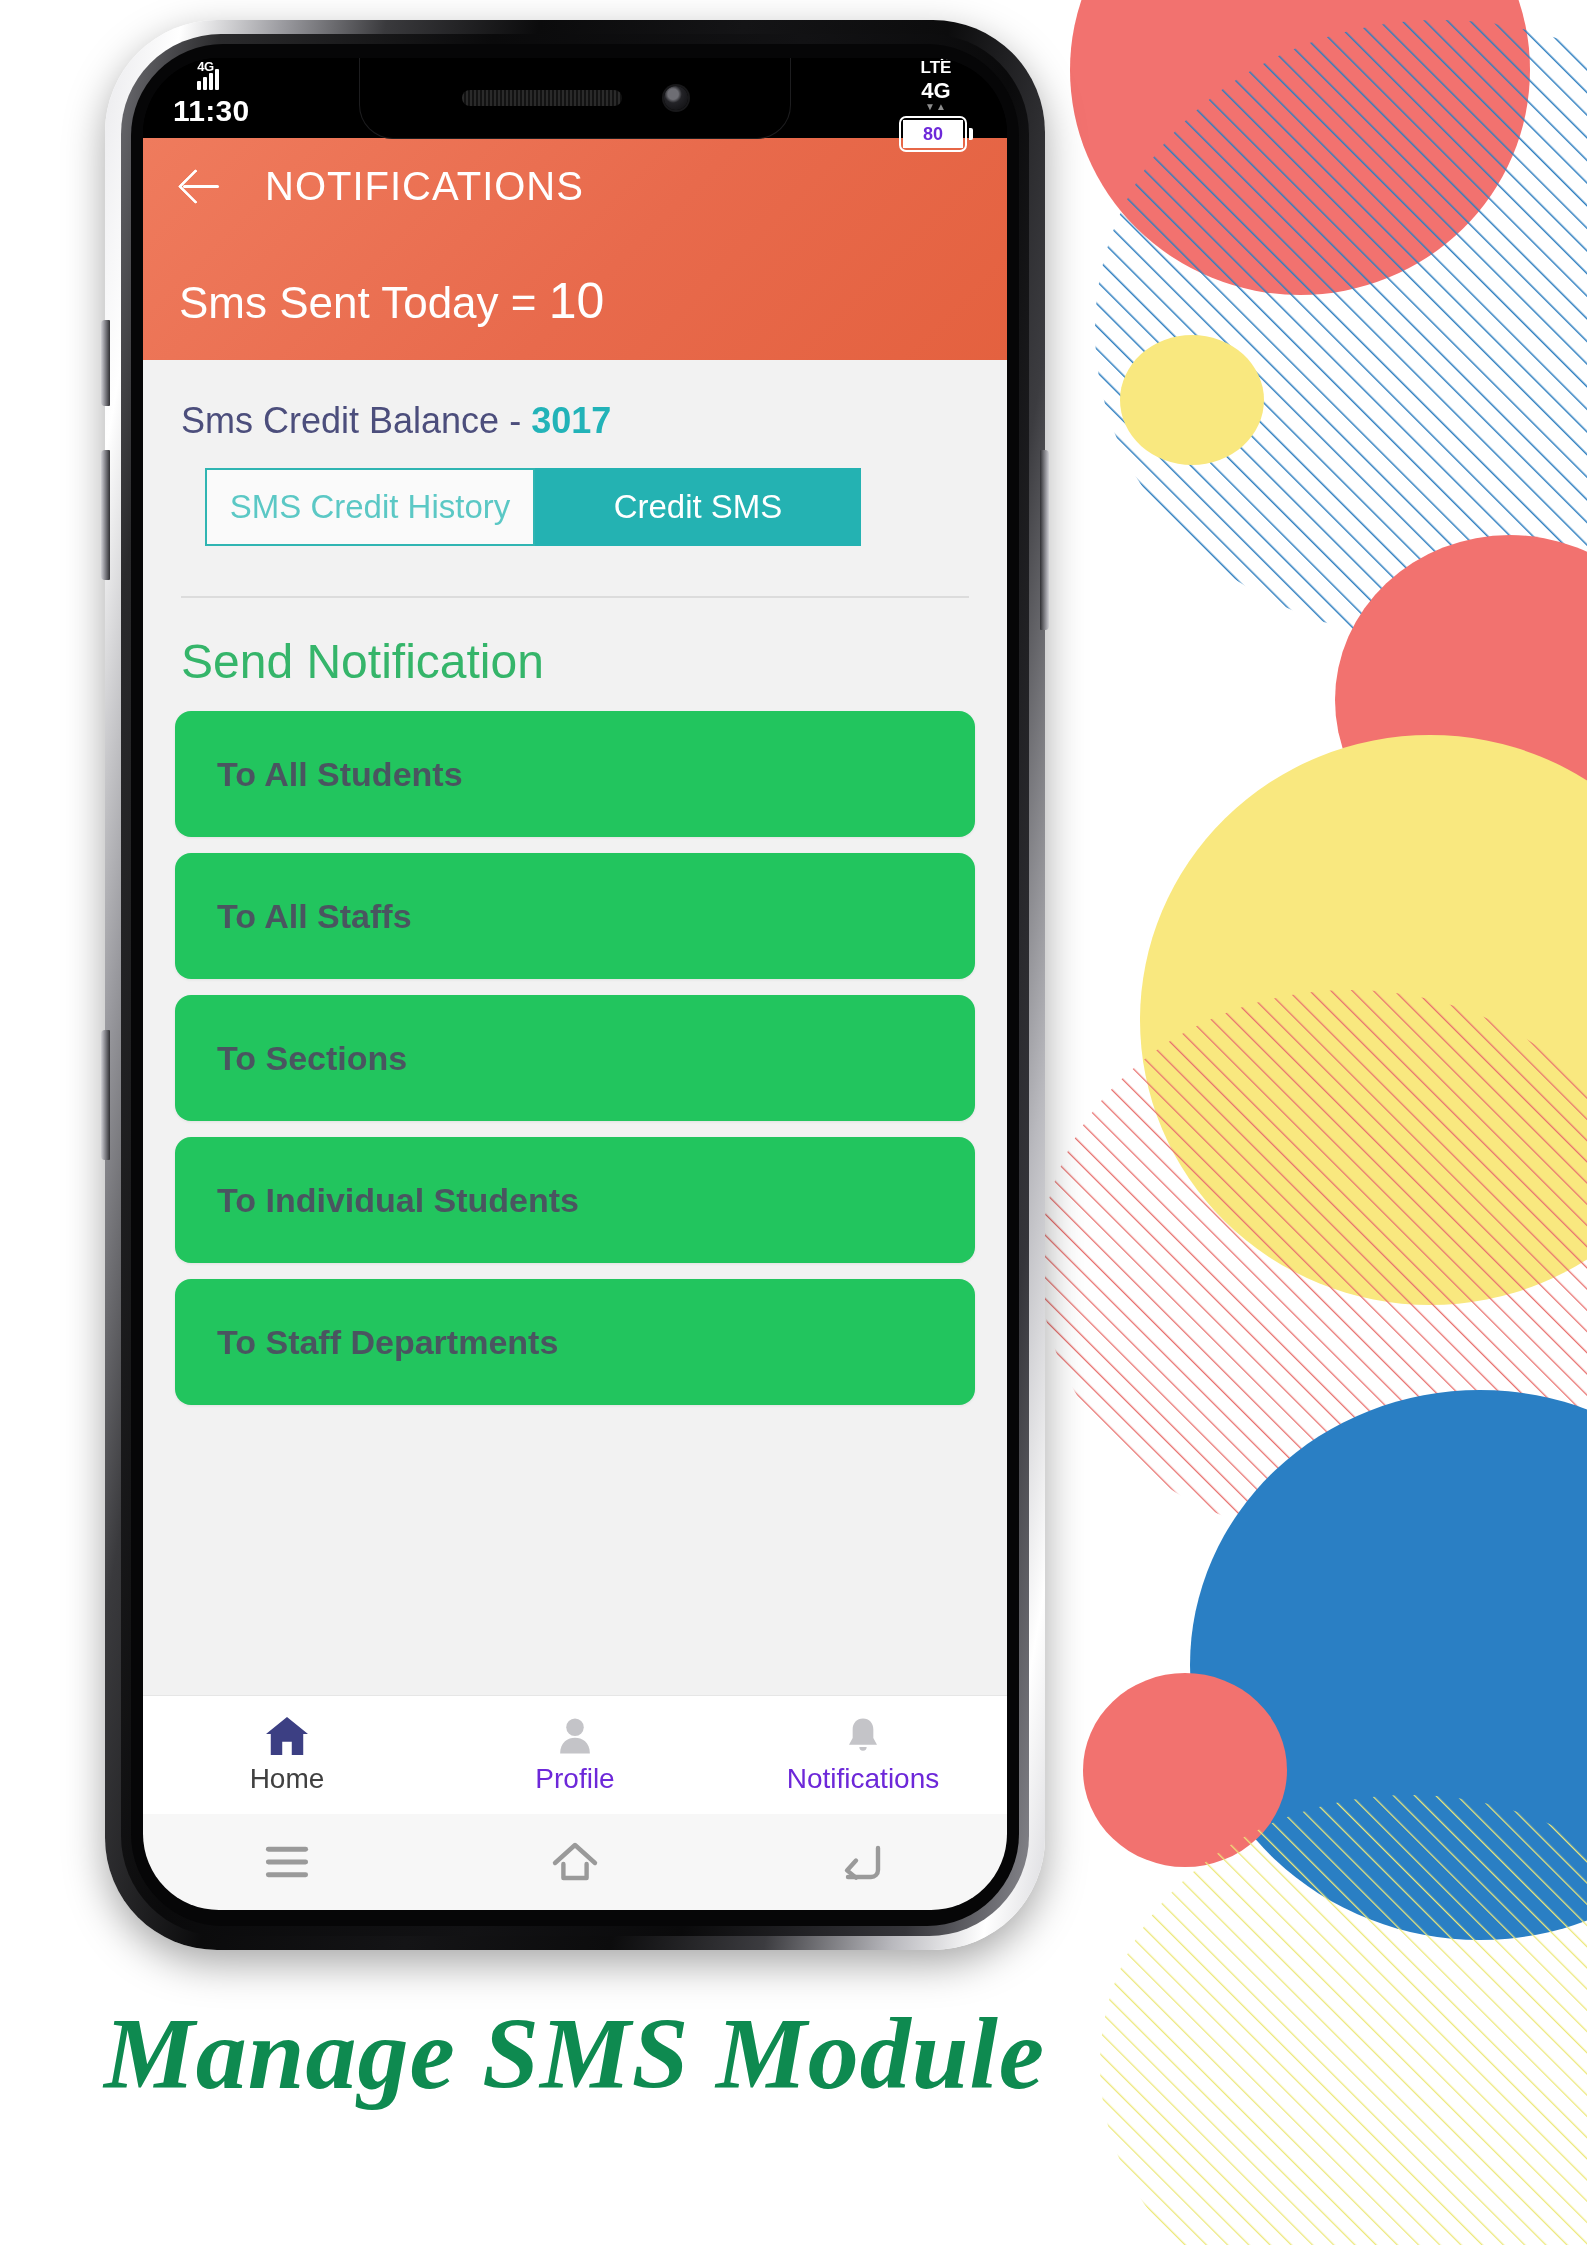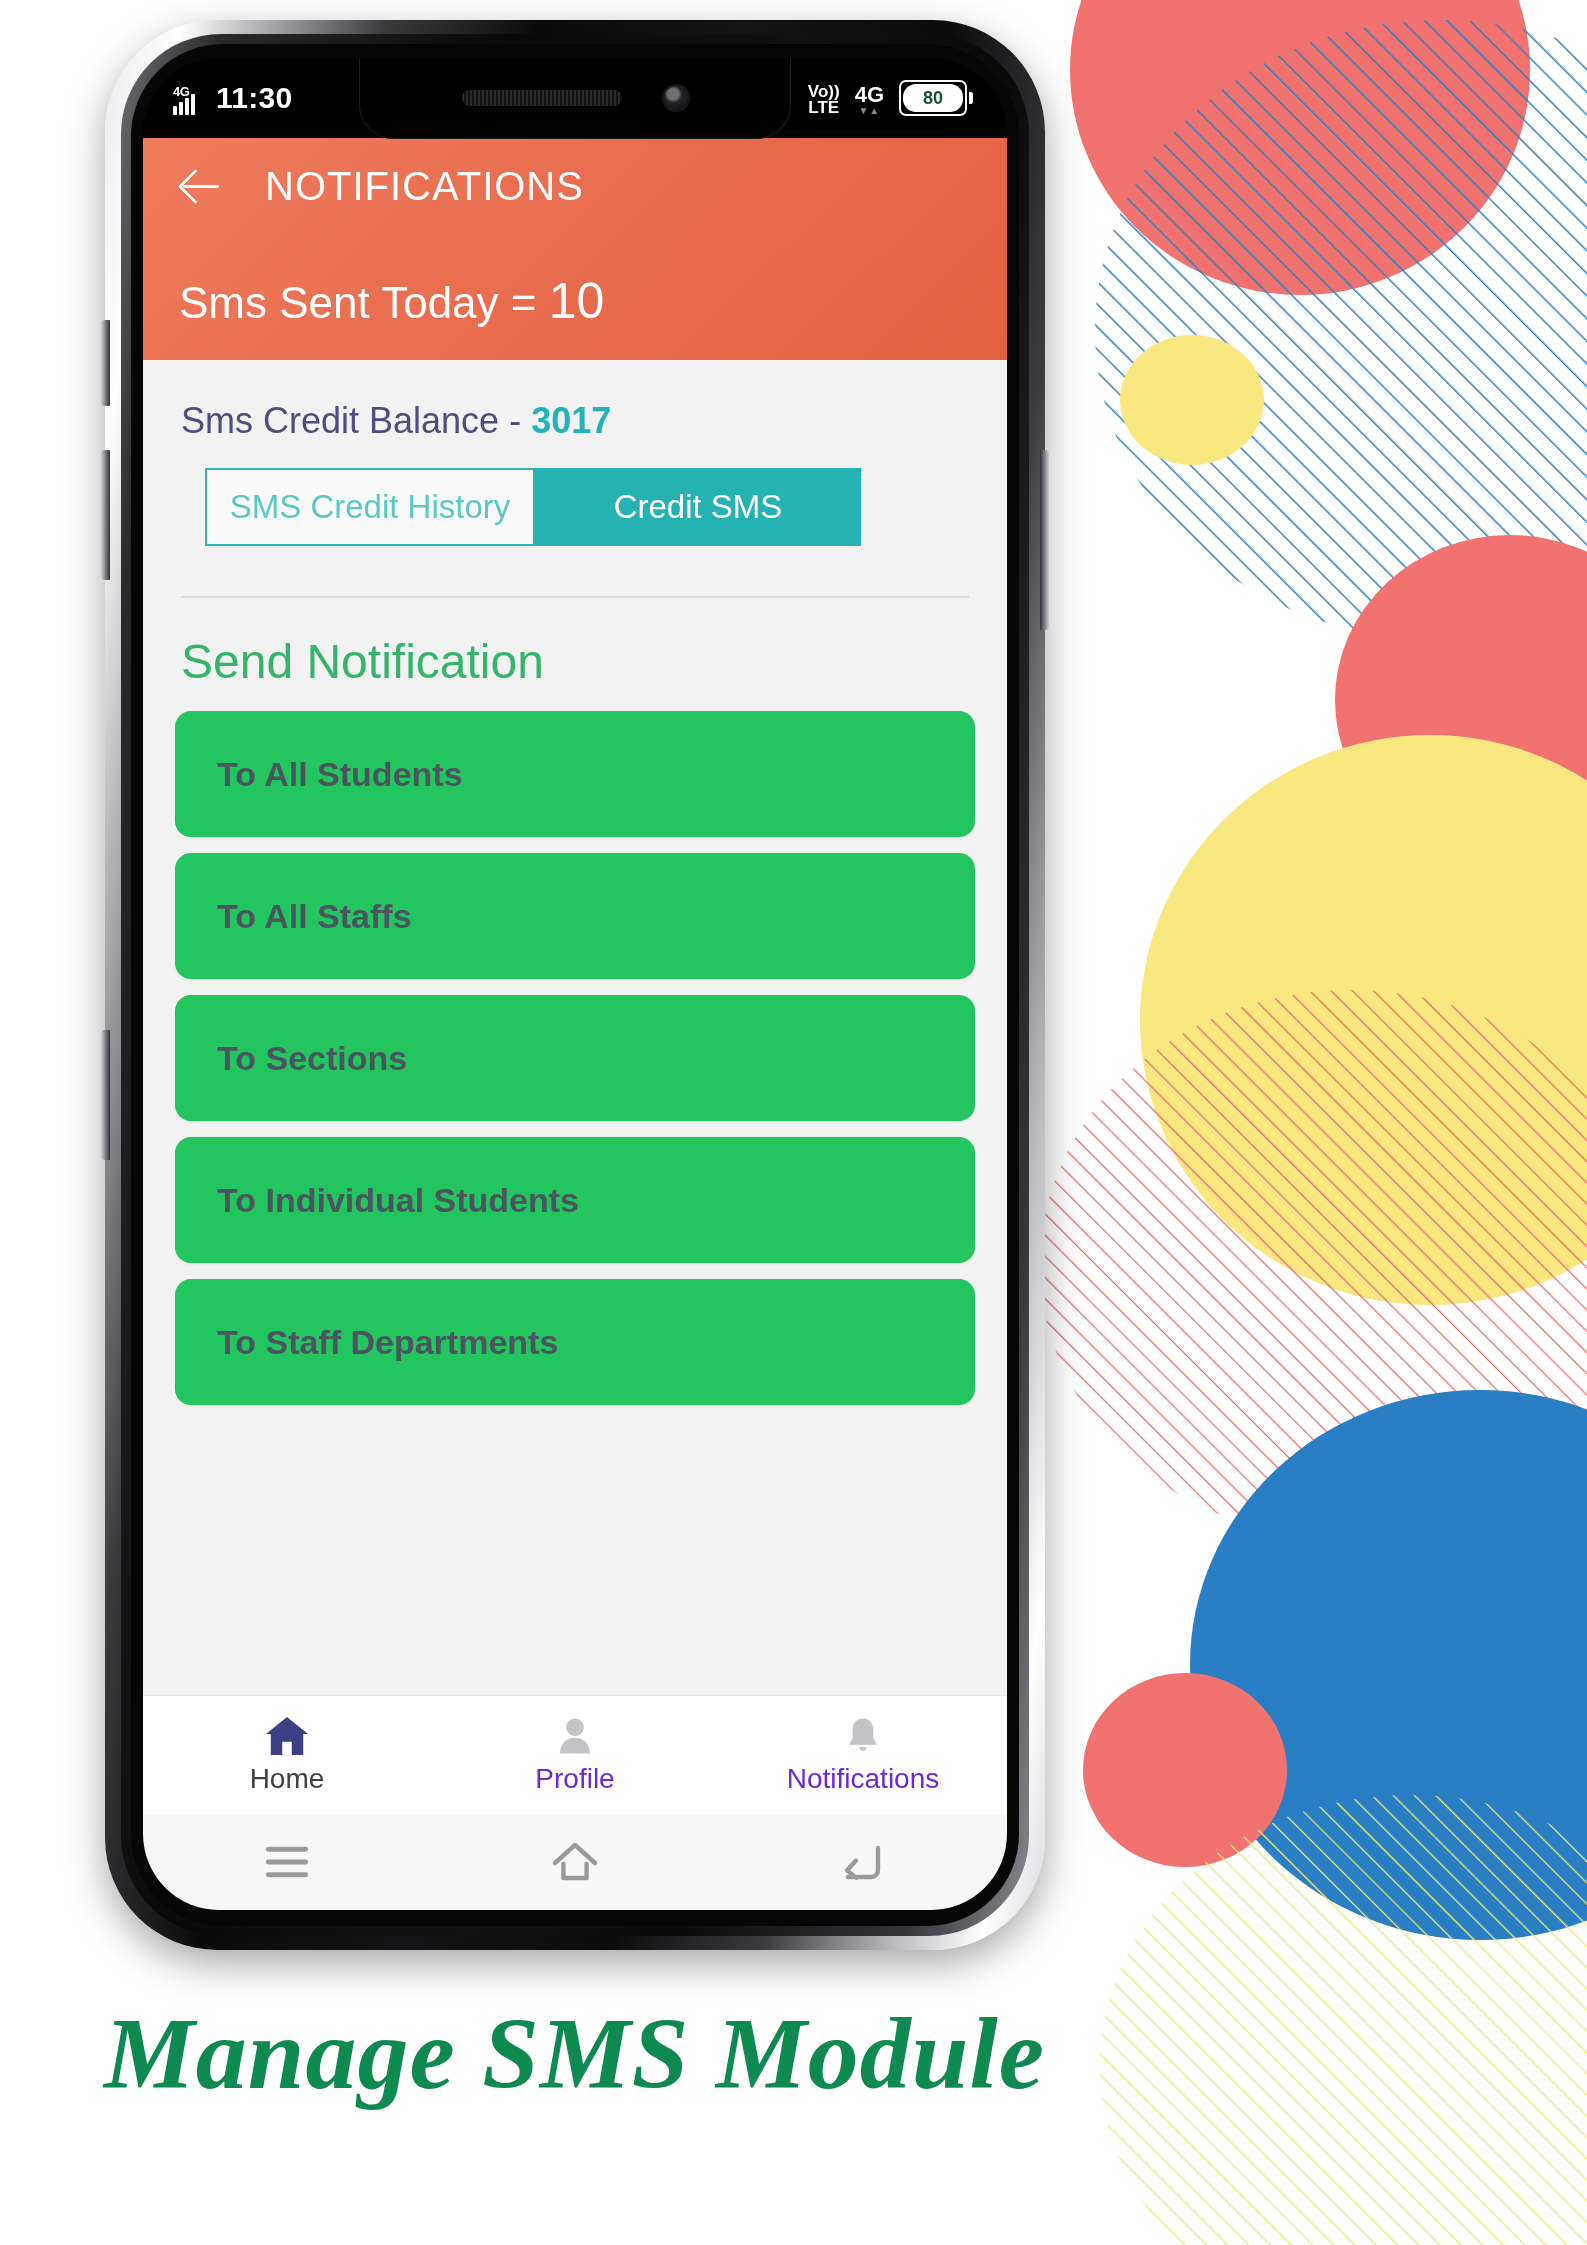--- a/index.html
+++ b/index.html
@@ -63,35 +63,35 @@
     width:430px;height:80px;background:#000;
     border-bottom-left-radius:34px;border-bottom-right-radius:34px;
     border:1px solid #1d1d1f;border-top:none;
     display:flex;align-items:center;justify-content:center;gap:42px;
   }
   .speaker{width:160px;height:16px;border-radius:9px;
     background:repeating-linear-gradient(90deg,#2a2a2a 0 2px,#121212 2px 4px);}
   .frontcam{width:24px;height:24px;border-radius:50%;
     background:radial-gradient(circle at 38% 34%,#6e6e74 0 24%,#232327 40%,#0c0c0e 100%);
     box-shadow:0 0 0 2px #18181a;}
-  .sb-left,.sb-right{display:flex;align-items:flex-end;gap:15px;z-index:2;}
+  .sb-left,.sb-right{display:flex;align-items:center;gap:4px;z-index:2;flex-direction:column;}
   .sig{display:flex;align-items:flex-end;gap:2px;height:22px;position:relative;}
   .sig i{display:block;width:4px;background:#fff;border-radius:1px;}
   .sig i:nth-child(1){height:5px}.sig i:nth-child(2){height:9px}
   .sig i:nth-child(3){height:13px}.sig i:nth-child(4){height:17px}
   .sig i:nth-child(5){height:21px}
   .sig-4g{position:absolute;top:-9px;left:0;font-size:13px;font-weight:bold;letter-spacing:-.5px;}
   .sb-time{font-size:30px;font-weight:bold;letter-spacing:.3px;margin-left:0;}
   .volte{font-size:17px;font-weight:bold;line-height:.95;text-align:center;}
   .net4g{font-size:22px;font-weight:bold;line-height:1;position:relative;}
   .net4g .arrows{font-size:10px;display:block;text-align:center;color:#8c8c8c;letter-spacing:1px;}
   .battery{display:flex;align-items:center;}
   .batt-body{width:60px;height:28px;border:2px solid #fff;border-radius:7px;
     display:flex;align-items:center;justify-content:center;padding:2px;}
-  .batt-fill{background:#fff;color:#14532d;font-size:18px;font-weight:bold;border-radius:13px;
+  .batt-fill{background:#fff;color:#6d28d9;font-size:18px;font-weight:bold;border-radius:0;
     width:100%;height:100%;display:flex;align-items:center;justify-content:center;}
   .batt-cap{width:4px;height:12px;background:#fff;border-radius:0 2px 2px 0;margin-left:2px;}
 
   
   .appbar{
     background:linear-gradient(135deg,#ef7b5d 0%,#e86a4c 55%,#e4613f 100%);
     flex:0 0 auto;padding:0 0 30px 0;
   }
   .appbar-top{display:flex;align-items:center;height:96px;padding-left:34px;}
   .back-arrow{width:50px;height:50px;position:relative;cursor:pointer;flex:0 0 auto;}

